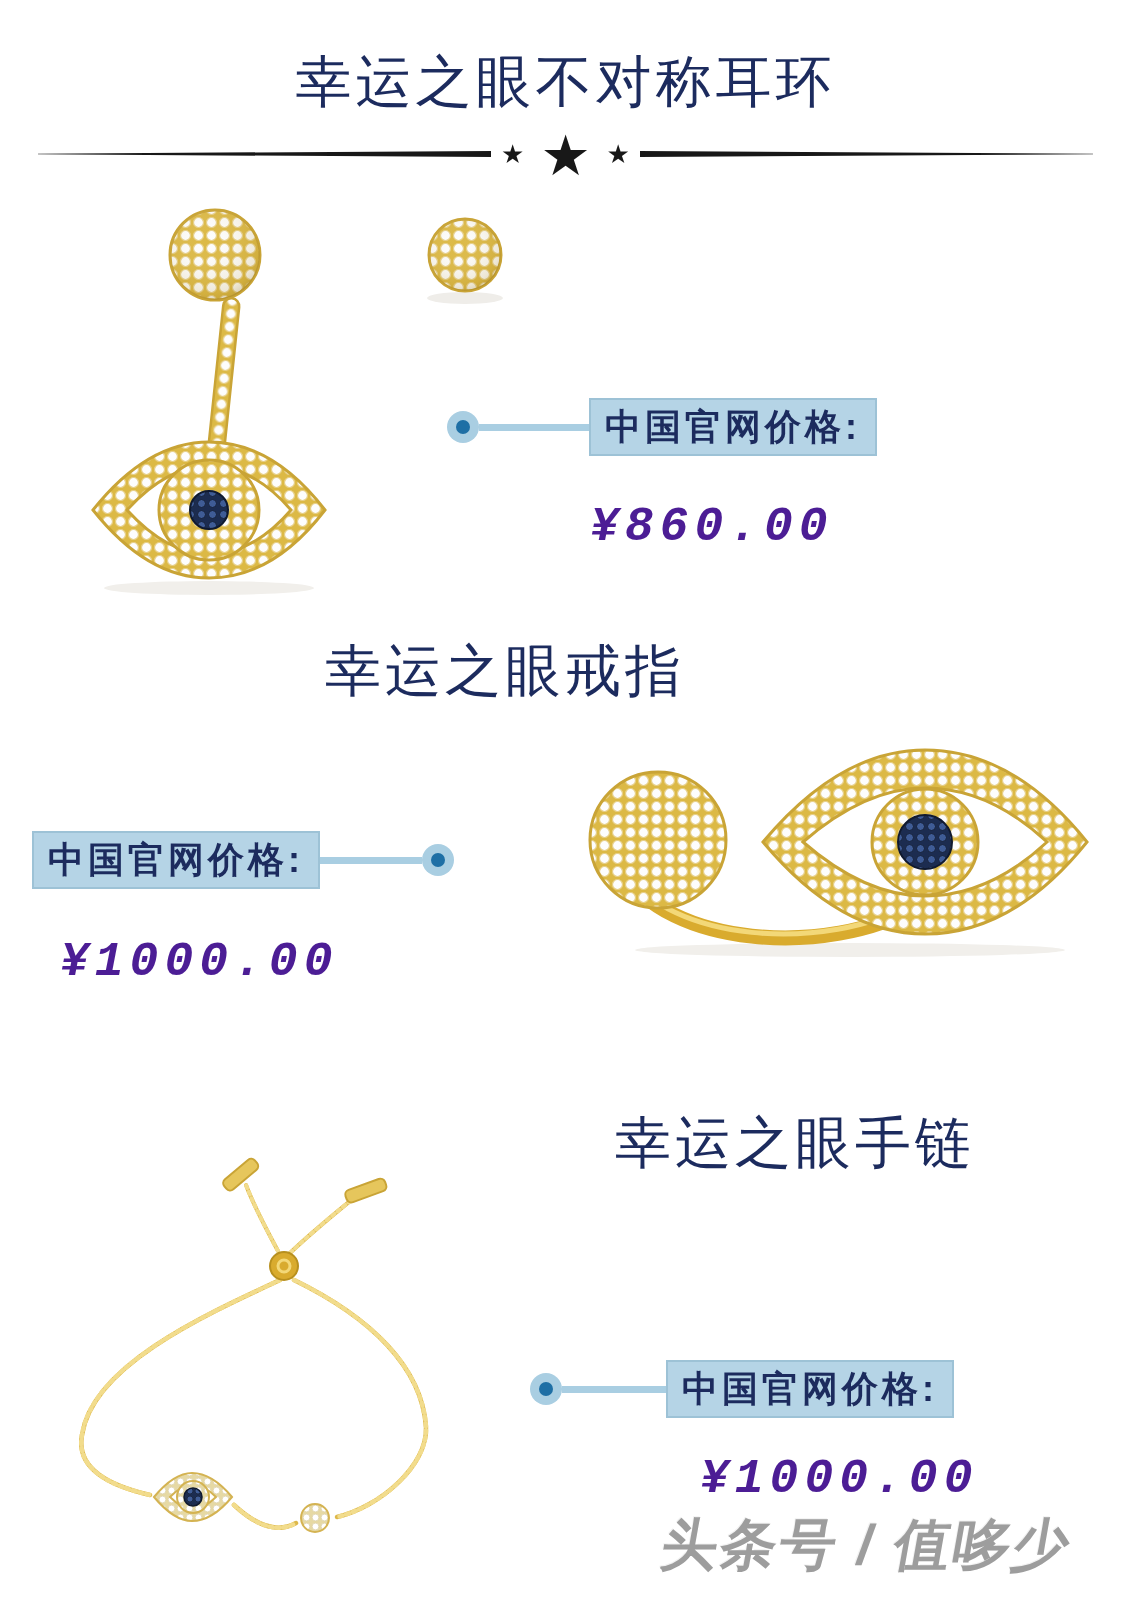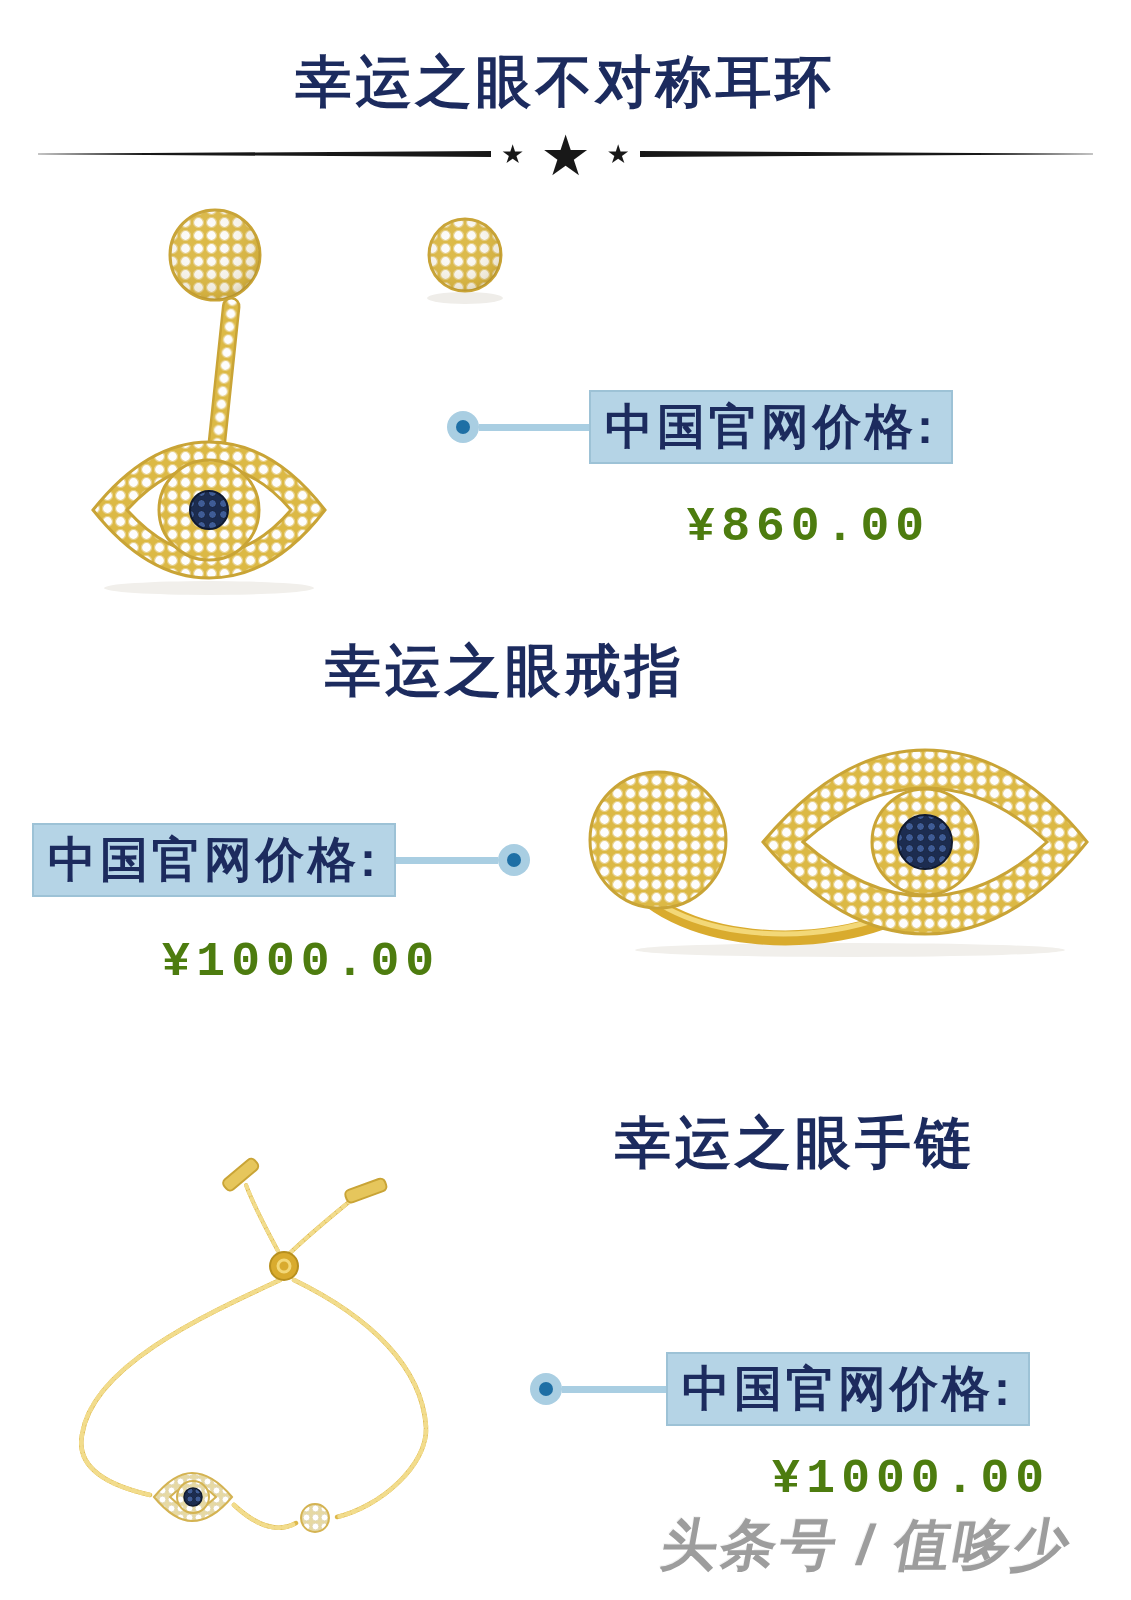--- a/index.html
+++ b/index.html
@@ -6,21 +6,21 @@
   html,body { background:#ffffff; }
   .page {
     position:relative; width:1131px; height:1600px;
     background:#ffffff; overflow:hidden;
     font-family:"Liberation Sans", sans-serif;
   }
   .abs { position:absolute; }
 
   
   .sec-title {
-    color:#1c2b5e; font-weight:bold;
+    color:#1c2b5e; font-weight:normal;
     font-size:56px; letter-spacing:4px;
     text-align:center; white-space:nowrap;
   }
 
   
   .divider {
     left:38px; top:128px; width:1055px; height:52px;
     display:flex; align-items:center; justify-content:center;
   }
   .dline { flex:1; height:6px; background:#181818; }
@@ -35,30 +35,30 @@
   .dot {
     width:32px; height:32px; border-radius:50%;
     background:#a9cee2; display:flex; align-items:center; justify-content:center;
     flex:0 0 auto;
   }
   .dot-inner { width:14px; height:14px; border-radius:50%; background:#1e6fa5; }
   .cline { height:7px; background:#a9cee2; flex:0 0 auto; }
   .plabel {
     background:#b5d4e6; border:2px solid #9dc2d6;
     color:#1c2b5e; font-weight:bold;
-    font-size:48px; letter-spacing:4px; line-height:1.3;
+    font-size:36px; letter-spacing:4px; line-height:1.3;
     padding:4px 14px; white-space:nowrap;
   }
 
   
   .price {
-    color:#4d7c0f; font-weight:bold;
+    color:#4c1d95; font-weight:bold;
     font-family:"Liberation Mono", monospace;
     font-size:48px; letter-spacing:6px;
-    text-align:right; white-space:nowrap;
+    text-align:left; white-space:nowrap;font-style:italic;
   }
 
   
   .watermark {
     color:#9d9d9d; font-size:56px; letter-spacing:3px;
     transform:skewX(-10deg); white-space:nowrap;
     text-shadow:2px 2px 0 #ffffff, -1px -1px 0 #f2f2f2;
     font-weight:bold;
   }
 

